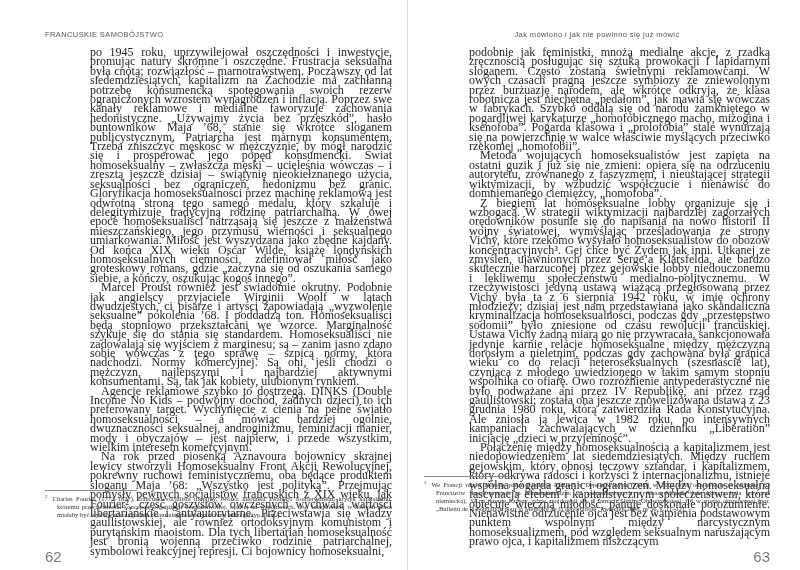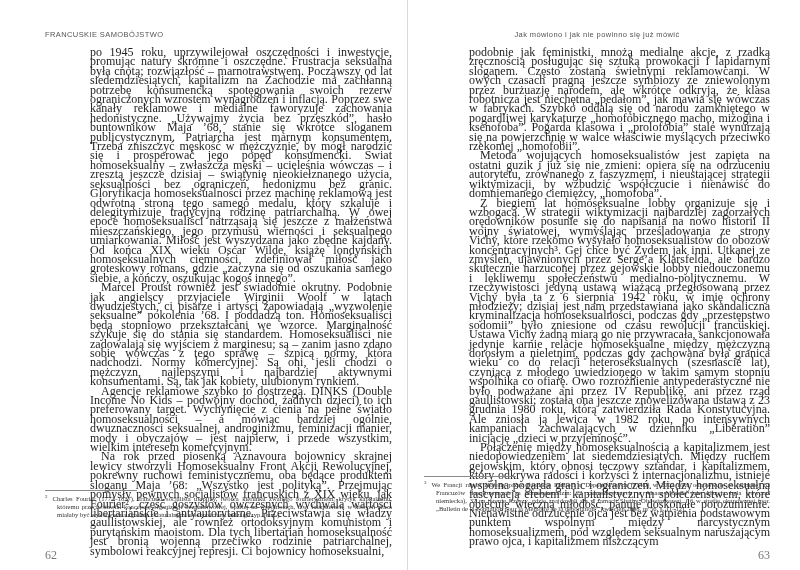--- a/index.html
+++ b/index.html
@@ -36,22 +36,22 @@
   .footnote{
     font-size:6.6px;line-height:8px;text-align:justify;color:#333;
     padding-left:12px;text-indent:-12px;margin:0;
   }
   .fn-sup{
     font-size:5px;vertical-align:super;line-height:0;
     padding-right:5px;
   }
   .page-number{
     position:absolute;top:544px;
-    font-family:Liberation Serif, serif;
-    font-size:12px;color:#777;
+    font-family:Liberation Sans, sans-serif;
+    font-size:15px;color:#777;
   }
   .page-left .page-number{left:0;}
   .page-right .page-number{right:0;text-align:left;}
 </style>
 </head>
 <body>
 
 <div class="gutter"></div>
 
 <div class="page page-left">

